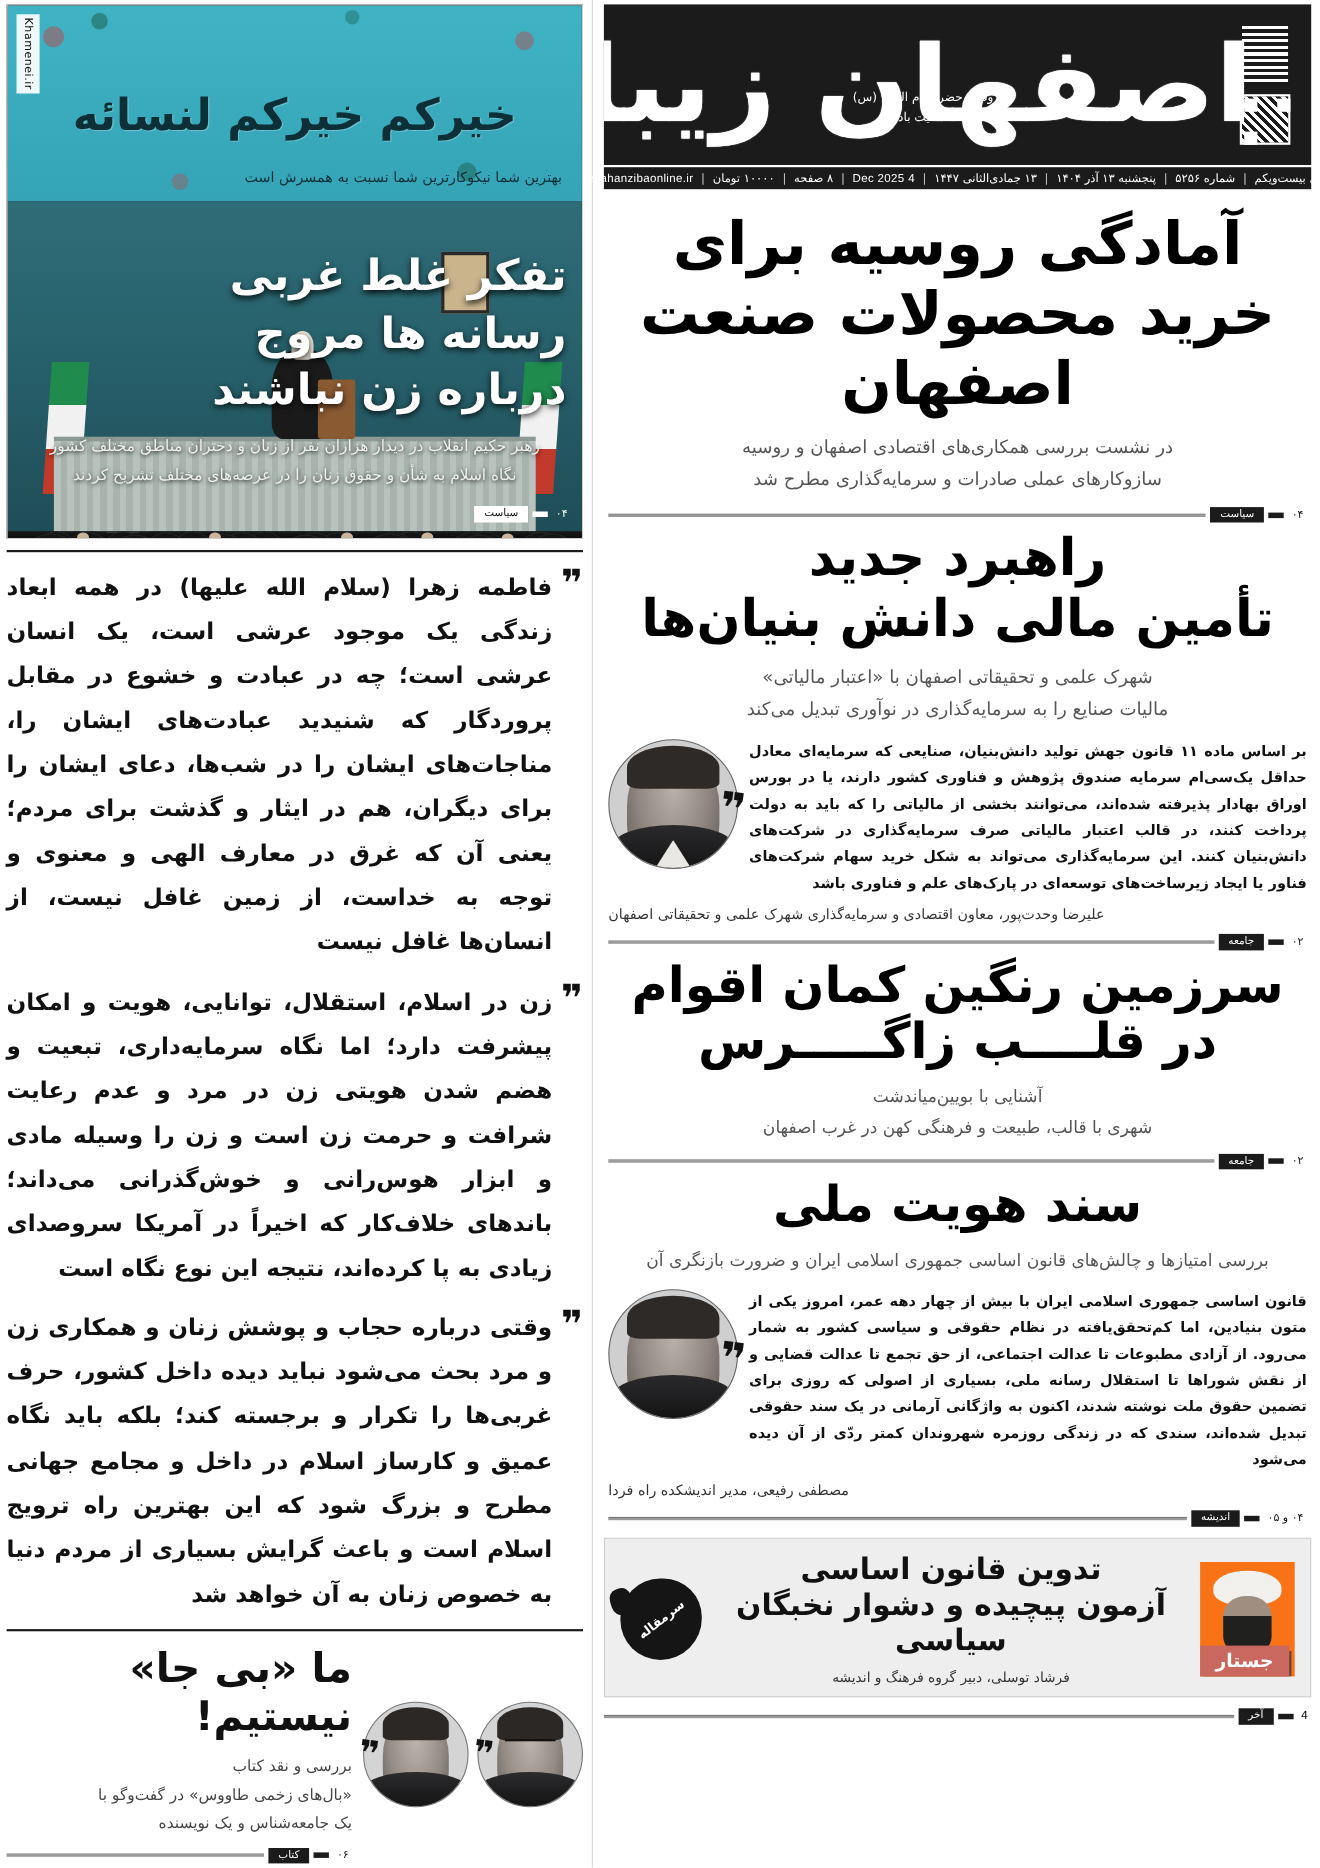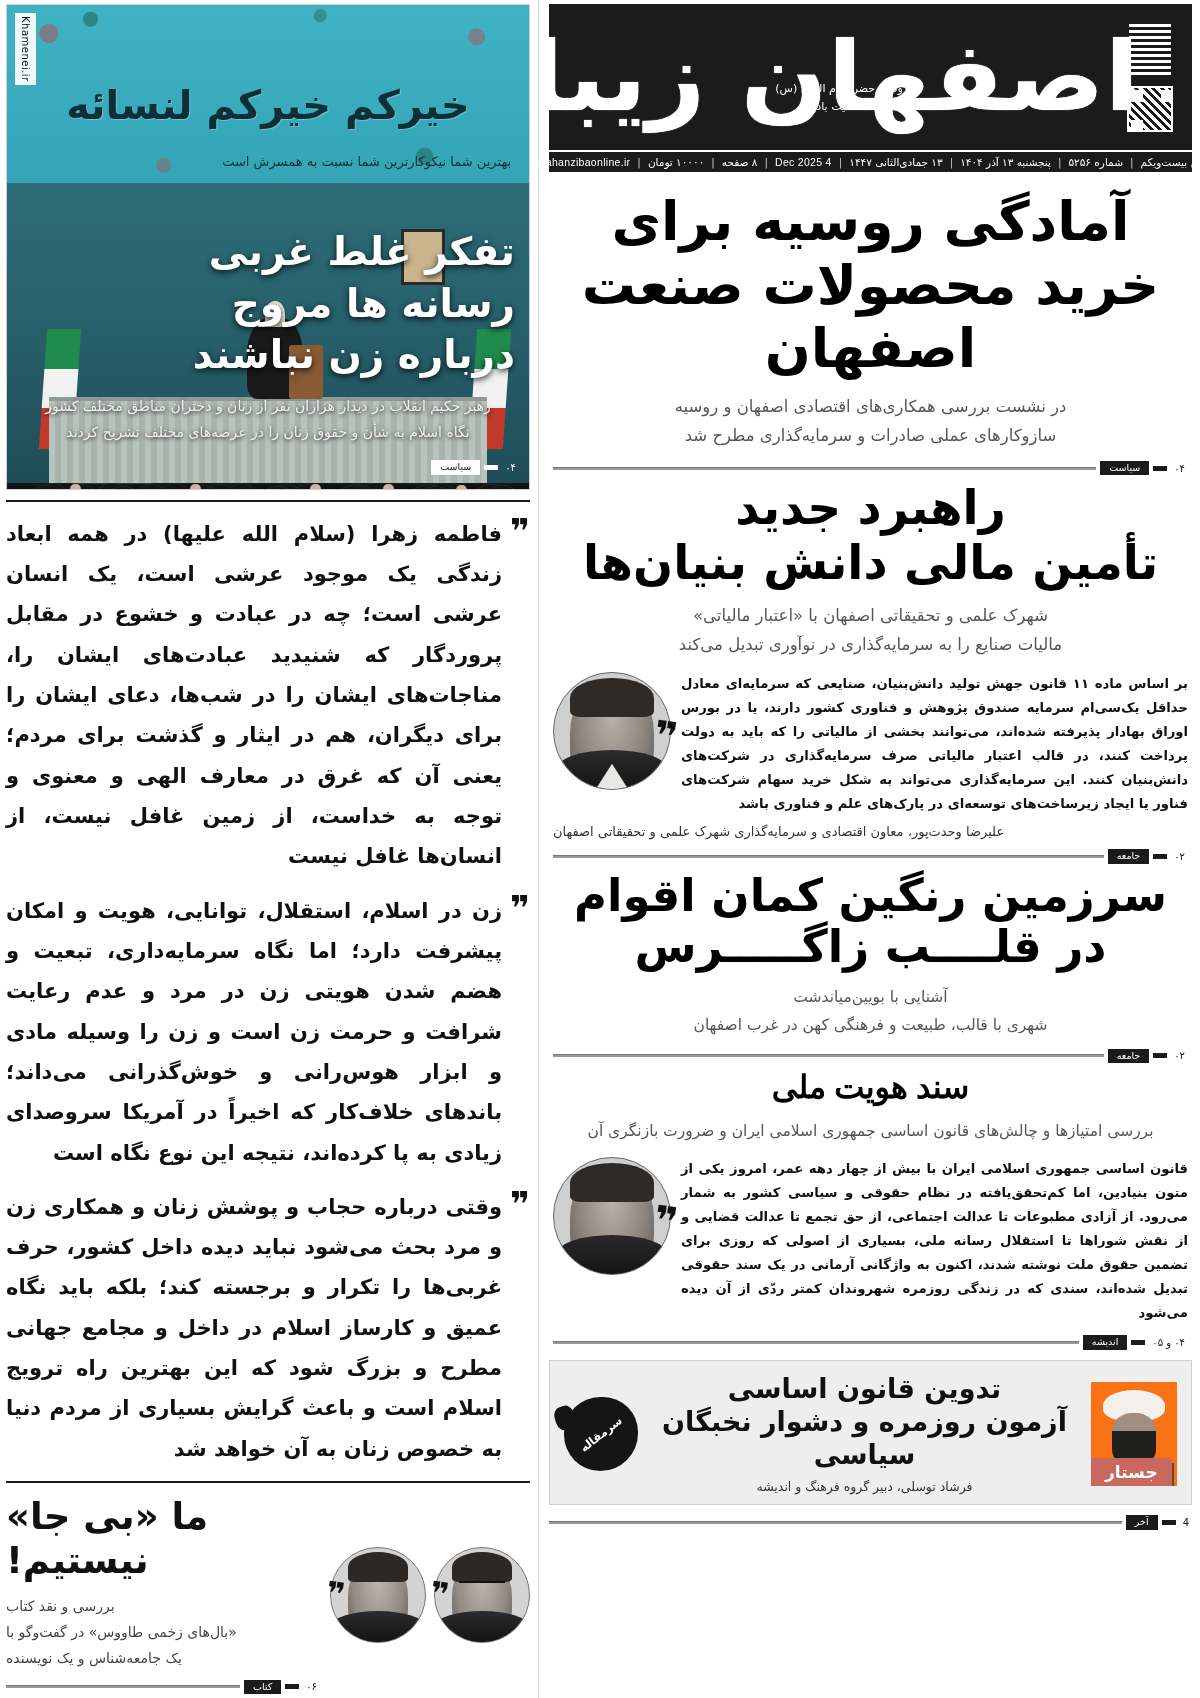--- a/index.html
+++ b/index.html
@@ -121,21 +121,21 @@
   .article { padding: 6px 4px 0 4px; }
   .headline {
     font-weight: bold;
     color: #000;
     text-align: center;
     letter-spacing: -1px;
   }
   .h-lead { font-size: 54px; line-height: 1.18; padding-top: 12px; }
   .h-2 { font-size: 47px; line-height: 1.16; }
   .h-3 { font-size: 45px; line-height: 1.14; }
-  .h-4 { font-size: 32px; line-height: 1.15; font-family: Liberation Serif, serif; }
+  .h-4 { font-size: 45px; line-height: 1.15; }
   .subhead {
     text-align: center;
     color: #555;
     font-size: 16.5px;
     line-height: 1.75;
     margin-top: 12px;
     padding: 0 16px;
   }
   .subhead.tight { font-size: 15.5px; }
 
@@ -539,21 +539,21 @@
   .bookstrip {
     margin-top: 12px;
     border-top: 2px solid #1b1b1b;
     padding-top: 12px;
     display: flex;
     flex-direction: row;
     align-items: center;
     gap: 10px;
     flex: 1;
   }
-  .bs-text { flex: 1; text-align: left; }
+  .bs-text { flex: 1; text-align: right; }
   .bs-title {
     font-size: 37px;
     font-weight: bold;
     line-height: 1.2;
     color: #111;
     letter-spacing: -1px;
   }
   .bs-sub {
     font-size: 14px;
     color: #444;
@@ -713,40 +713,41 @@
         <div class="body-text">قانون اساسی جمهوری اسلامی ایران با بیش از چهار دهه عمر، امروز یکی از متون بنیادین، اما کم‌تحقق‌یافته در نظام حقوقی و سیاسی کشور به شمار می‌رود. از آزادی مطبوعات تا عدالت اجتماعی، از حق تجمع تا عدالت قضایی و از نقش شوراها تا استقلال رسانه ملی، بسیاری از اصولی که روزی برای تضمین حقوق ملت نوشته شدند، اکنون به واژگانی آرمانی در یک سند حقوقی تبدیل شده‌اند، سندی که در زندگی روزمره شهروندان کمتر ردّی از آن دیده می‌شود</div>
         <div class="portrait">
           <div class="ring">
             <div class="face"></div>
             <div class="hairp"></div>
             <div class="shoulders"></div>
           </div>
           <div class="quote">❞</div>
         </div>
       </div>
+      <div class="byline">مصطفی رفیعی، مدیر اندیشکده راه فردا</div>
       <div class="secline">
         <span class="sec-page">۰۴ و ۰۵</span>
         <span class="sec-tail"></span>
         <span class="sec-badge">اندیشه</span>
         <span class="rule"></span>
       </div>
     </div>
 
     <div class="editorial">
       <div class="ed-photo">
         <div class="turban"></div>
         <div class="fc"></div>
         <div class="beard"></div>
         <div class="robe"></div>
         <div class="ed-tag">جستار</div>
       </div>
       <div class="ed-text">
         <div class="ed-title">
           <div>تدوین قانون اساسی</div>
-          <div>آزمون روزمره و دشوار نخبگان سیاسی</div>
+          <div>آزمون پیچیده و دشوار نخبگان سیاسی</div>
         </div>
         <div class="ed-byline">فرشاد توسلی، دبیر گروه فرهنگ و اندیشه</div>
       </div>
       <div class="ed-stamp">
         <div class="blob"></div>
         <div class="label">سرمقاله</div>
       </div>
     </div>
     <div class="secline">
       <span class="sec-page">4</span>

